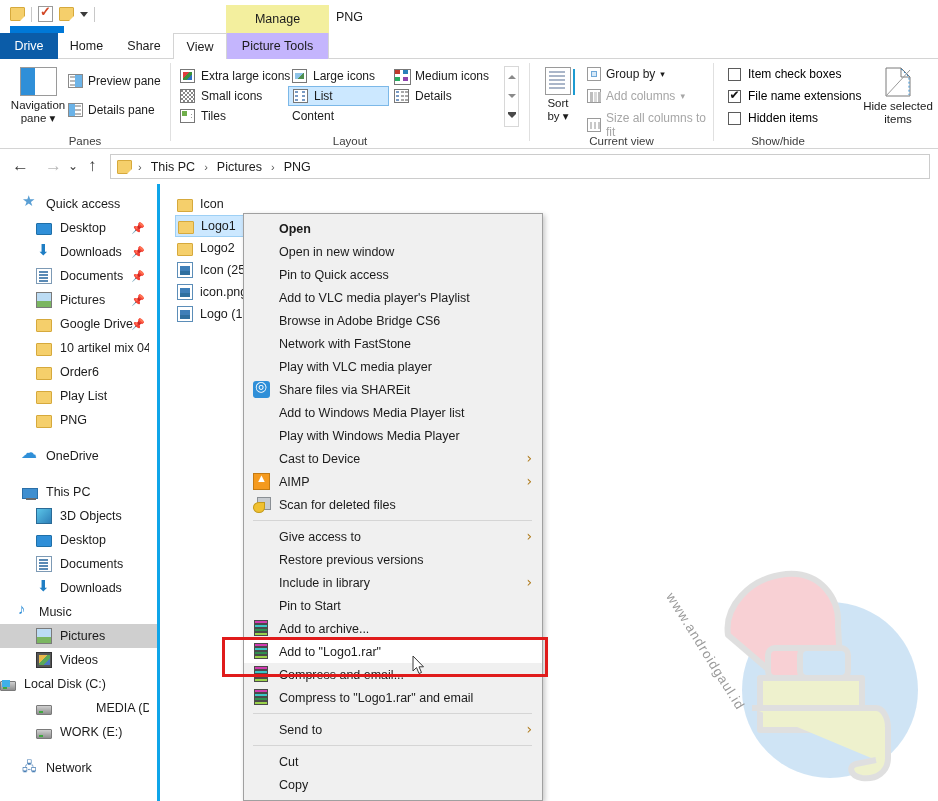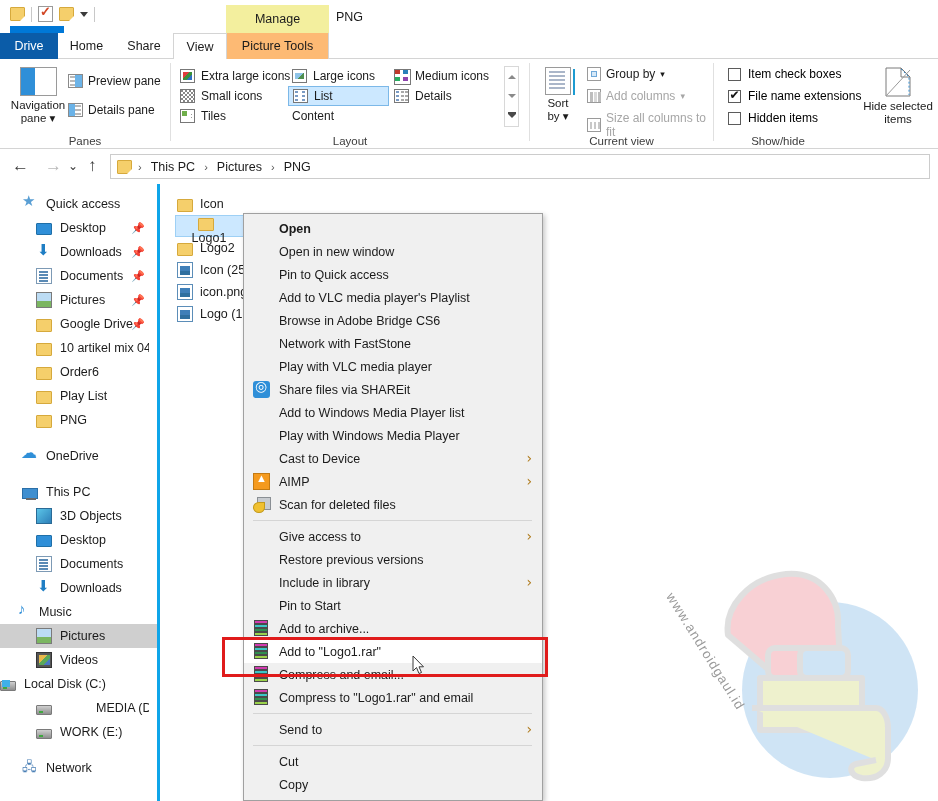--- a/index.html
+++ b/index.html
@@ -57,21 +57,21 @@
   .tab {
     position:absolute; top:0; height:26px; display:flex; align-items:center;
     justify-content:center; font-size:12.5px; color:#1b1b1b; cursor:default;
   }
   .tab.file { background:#0b5ca8; color:#fff; }
   .tab.active {
     background:#fff; border-left:1px solid #d4d4d4; border-right:1px solid #d4d4d4;
     border-top:1px solid #d4d4d4; border-bottom:1px solid #fff; height:27px;
   }
   .tab.sub {
-    background:#fdba74; border-right:1px solid #d4d4d4; height:27px; border-bottom:1px solid #fff;
+    background:#c4b5fd; border-right:1px solid #d4d4d4; height:27px; border-bottom:1px solid #fff;
   }
 
   
   .ribbon {
     position:absolute; left:0; top:59px; width:938px; height:90px;
     background:#fff; border-bottom:1px solid #d4d4d4;
   }
   .rgroup { position:absolute; top:0; height:90px; }
   .rgroup .glabel {
     position:absolute; bottom:2px; left:0; width:100%; text-align:center;
@@ -550,21 +550,21 @@
       <span class="ni i-net"></span>
       <span class="nlabel">Network</span>
       </div>
   </div>
 
   <div class="filelist">
     <div class="frow" style="top:9px;width:110px;">
       <span class="fi folder"></span>
       <span>Icon</span>
       </div>
-    <div class="frow sel" style="top:31px;width:72px;flex-direction:column;">
+    <div class="frow sel" style="top:31px;width:72px;">
       <span class="fi folder"></span>
       <span>Logo1</span>
       </div>
     <div class="frow" style="top:53px;width:110px;">
       <span class="fi folder"></span>
       <span>Logo2</span>
       </div>
     <div class="frow" style="top:75px;width:110px;overflow:hidden;">
       <span class="fi png"></span>
       <span style="white-space:nowrap;">Icon (256</span>

